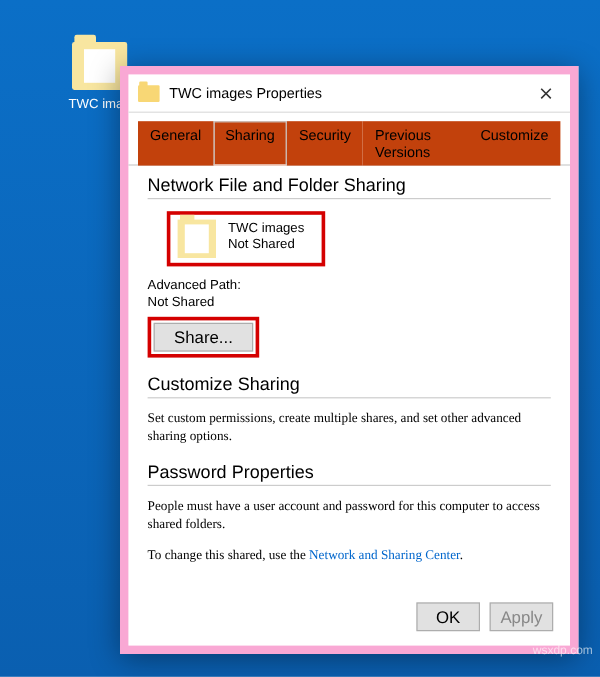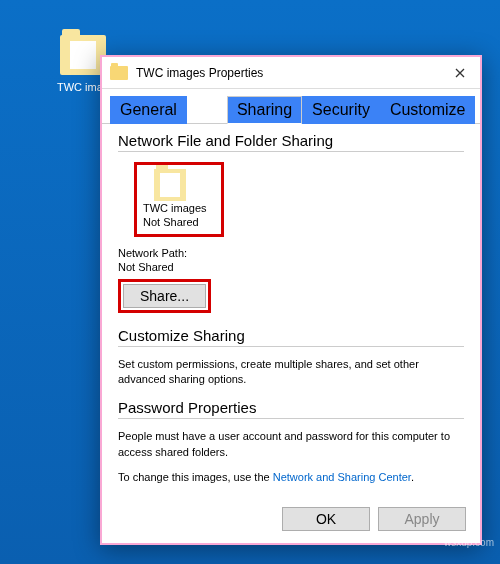--- a/index.html
+++ b/index.html
@@ -44,21 +44,21 @@
       top: 6px; left: 10px; right: 10px; bottom: 6px;
       background: #fff;
     }
     .dialog {
       position: absolute;
       top: 55px;
       left: 100px;
       width: 382px;
       height: 490px;
       background: #fff;
-      border: 2px solid #f9a8d4;
+      border: 7px solid #f9a8d4;
       box-shadow: 0 4px 24px rgba(0,0,0,0.4);
     }
     .titlebar {
       height: 32px;
       display: flex;
       align-items: center;
       padding: 0 0 0 8px;
       border-bottom: 1px solid #ddd;
     }
     .title-folder {
@@ -84,53 +84,51 @@
     }
     .close-btn svg { width: 10px; height: 10px; }
     .tabs {
       display: flex;
       padding: 6px 8px 0;
       border-bottom: 1px solid #ccc;
       gap: 0;
     }
     .tab {
       padding: 4px 9px;
-      font-size: 16px;
-      background: #3b82f6;
+      font-size: 12px;
+      background: #c2410c;
       border: 1px solid transparent;
       border-bottom: none;
       cursor: pointer;
       position: relative;
       top: 1px;
     }
     .tab.active {
       border-color: #ccc;
       border-bottom: 1px solid #fff;
       z-index: 2;
-      margin-left: 40px;
     }
     .content {
       padding: 8px 16px 0;
     }
     .group {
       margin-bottom: 12px;
     }
     .group-label {
       font-size: 15px;
       color: #000;
       margin-bottom: 2px;
     }
     .hr { border-top: 1px solid #ccc; margin-bottom: 10px; }
     .folder-info {
       display: inline-flex;
-      align-items: center;
+      align-items: flex-start;
       border: 3px solid #d40000;
       padding: 4px 14px 4px 6px;
       margin-left: 16px;
-      flex-direction: column;
     }
     .folder-info .icon-box {
       width: 32px; height: 32px;
       background: #f8e6a0;
       position: relative;
       margin-right: 10px;
     }
     .folder-info .icon-box::before {
       content: "";
       position: absolute;
@@ -157,33 +155,33 @@
       background: #e1e1e1;
       border: 1px solid #adadad;
       padding: 3px 16px;
       font-size: 14px;
       cursor: pointer;
       display: inline-flex;
       align-items: center;
       gap: 4px;
     }
     .win-btn.disabled { color: #888; }
-    .desc { font-size: 11px; line-height: 1.4; margin-bottom: 10px; }
+    .desc { font-size: 11px; line-height: 1.4; margin-bottom: 10px; font-family: Liberation Serif, serif; }
     .link { color: #0066cc; cursor: pointer; }
     .shield {
       width: 14px; height: 14px;
     }
     .footer {
       position: absolute;
       bottom: 12px;
       right: 14px;
       display: flex;
       gap: 8px;
     }
-    .footer .win-btn { padding: 3px 0; width: 88px; justify-content: center; }
+    .footer .win-btn { padding: 3px 0; width: 53px; justify-content: center; }
     .watermark {
       position: absolute;
       bottom: 16px; right: 6px;
       font-size: 10px;
       color: rgba(255,255,255,0.6);
     }
   </style>
 </head>
 <body>
 
@@ -200,58 +198,59 @@
       <svg viewBox="0 0 10 10">
           <path d="M1 1 L9 9 M9 1 L1 9" stroke="#333" stroke-width="1.3" fill="none"></path>
         </svg>
     </div>
   </div>
 
   <div class="tabs">
     <div class="tab">General</div>
     <div class="tab active">Sharing</div>
     <div class="tab">Security</div>
+    <div class="tab">Previous Versions</div>
     <div class="tab">Customize</div>
   </div>
 
   <div class="content">
 
     <div class="group">
       <div class="group-label">Network File and Folder Sharing</div>
       <div class="hr"></div>
 
       <div class="folder-info">
         <div class="icon-box"></div>
         <div class="lines">
           <div>TWC  images</div>
           <div>Not Shared</div>
         </div>
       </div>
 
       <div class="path-block">
-        <div>Network Path:</div>
+        <div>Advanced Path:</div>
         <div>Not Shared</div>
         <div class="share-wrap">
           <button class="win-btn">Share...</button>
         </div>
       </div>
     </div>
 
     <div class="group">
       <div class="group-label">Customize Sharing</div>
       <div class="hr"></div>
       <div class="desc">Set custom permissions, create multiple shares, and set other advanced sharing options.</div>
     </div>
 
     <div class="group">
       <div class="group-label">Password Properties</div>
       <div class="hr"></div>
       <div class="desc">People must have a user account and password for this computer to access shared folders.</div>
       <div class="desc">
-        <span>To change this images, use the </span><span class="link">Network and Sharing Center</span><span>.</span>
+        <span>To change this shared, use the </span><span class="link">Network and Sharing Center</span><span>.</span>
       </div>
     </div>
 
   </div>
 
   <div class="footer">
     <button class="win-btn">OK</button>
     <button class="win-btn disabled">Apply</button>
   </div>
 </div>

